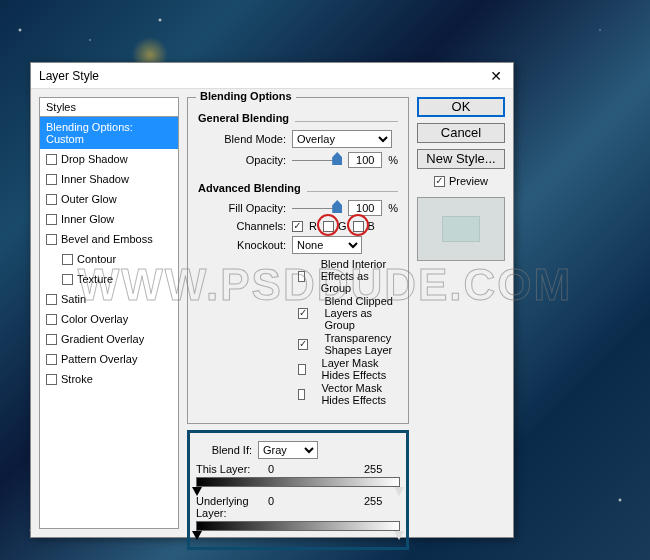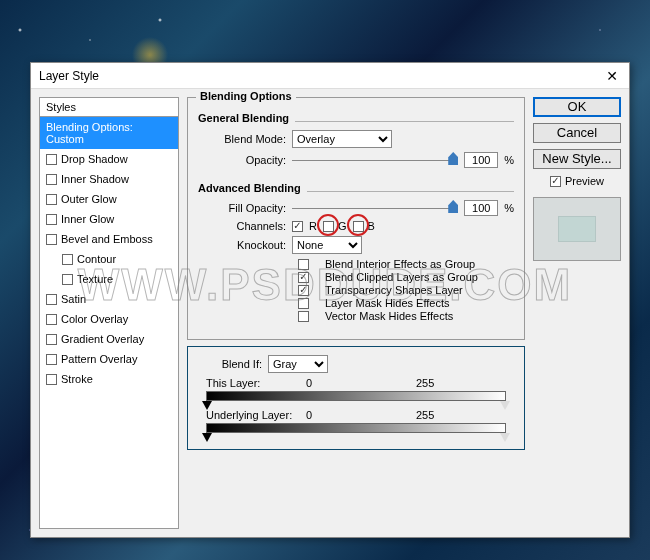--- a/index.html
+++ b/index.html
@@ -26,21 +26,21 @@
       radial-gradient(1px 1px at 600px 30px, #cce, transparent),
       radial-gradient(2px 2px at 620px 500px, #fff, transparent),
       radial-gradient(1px 1px at 30px 530px, #aaf, transparent);
     background-repeat: repeat;
     background-size: 650px 560px;
   }
   .dialog {
     position: absolute;
     left: 30px;
     top: 62px;
-    width: 600px;
+    width: 484px;
     height: 476px;
     background: #f0f0f0;
     border: 1px solid #888;
     color: #000;
     box-shadow: 2px 2px 8px rgba(0,0,0,0.4);
   }
   .titlebar {
     height: 26px;
     line-height: 26px;
     padding: 0 8px;
@@ -186,22 +186,22 @@
   .circle-annot {
     position: absolute;
     width: 22px;
     height: 22px;
     border: 2px solid #d02020;
     border-radius: 50%;
     pointer-events: none;
     z-index: 5;
   }
   .blendif-panel {
-    border: 1px solid #0c4a6e;
-    padding: 8px 18px;
+    border: 3px solid #0c4a6e;
+    padding: 8px 6px;
   }
   .grad-bar {
     height: 10px;
     background: linear-gradient(90deg, #000, #fff);
     border: 1px solid #666;
     margin: 2px 0 8px 0;
     position: relative;
   }
   .tri {
     position: absolute;

